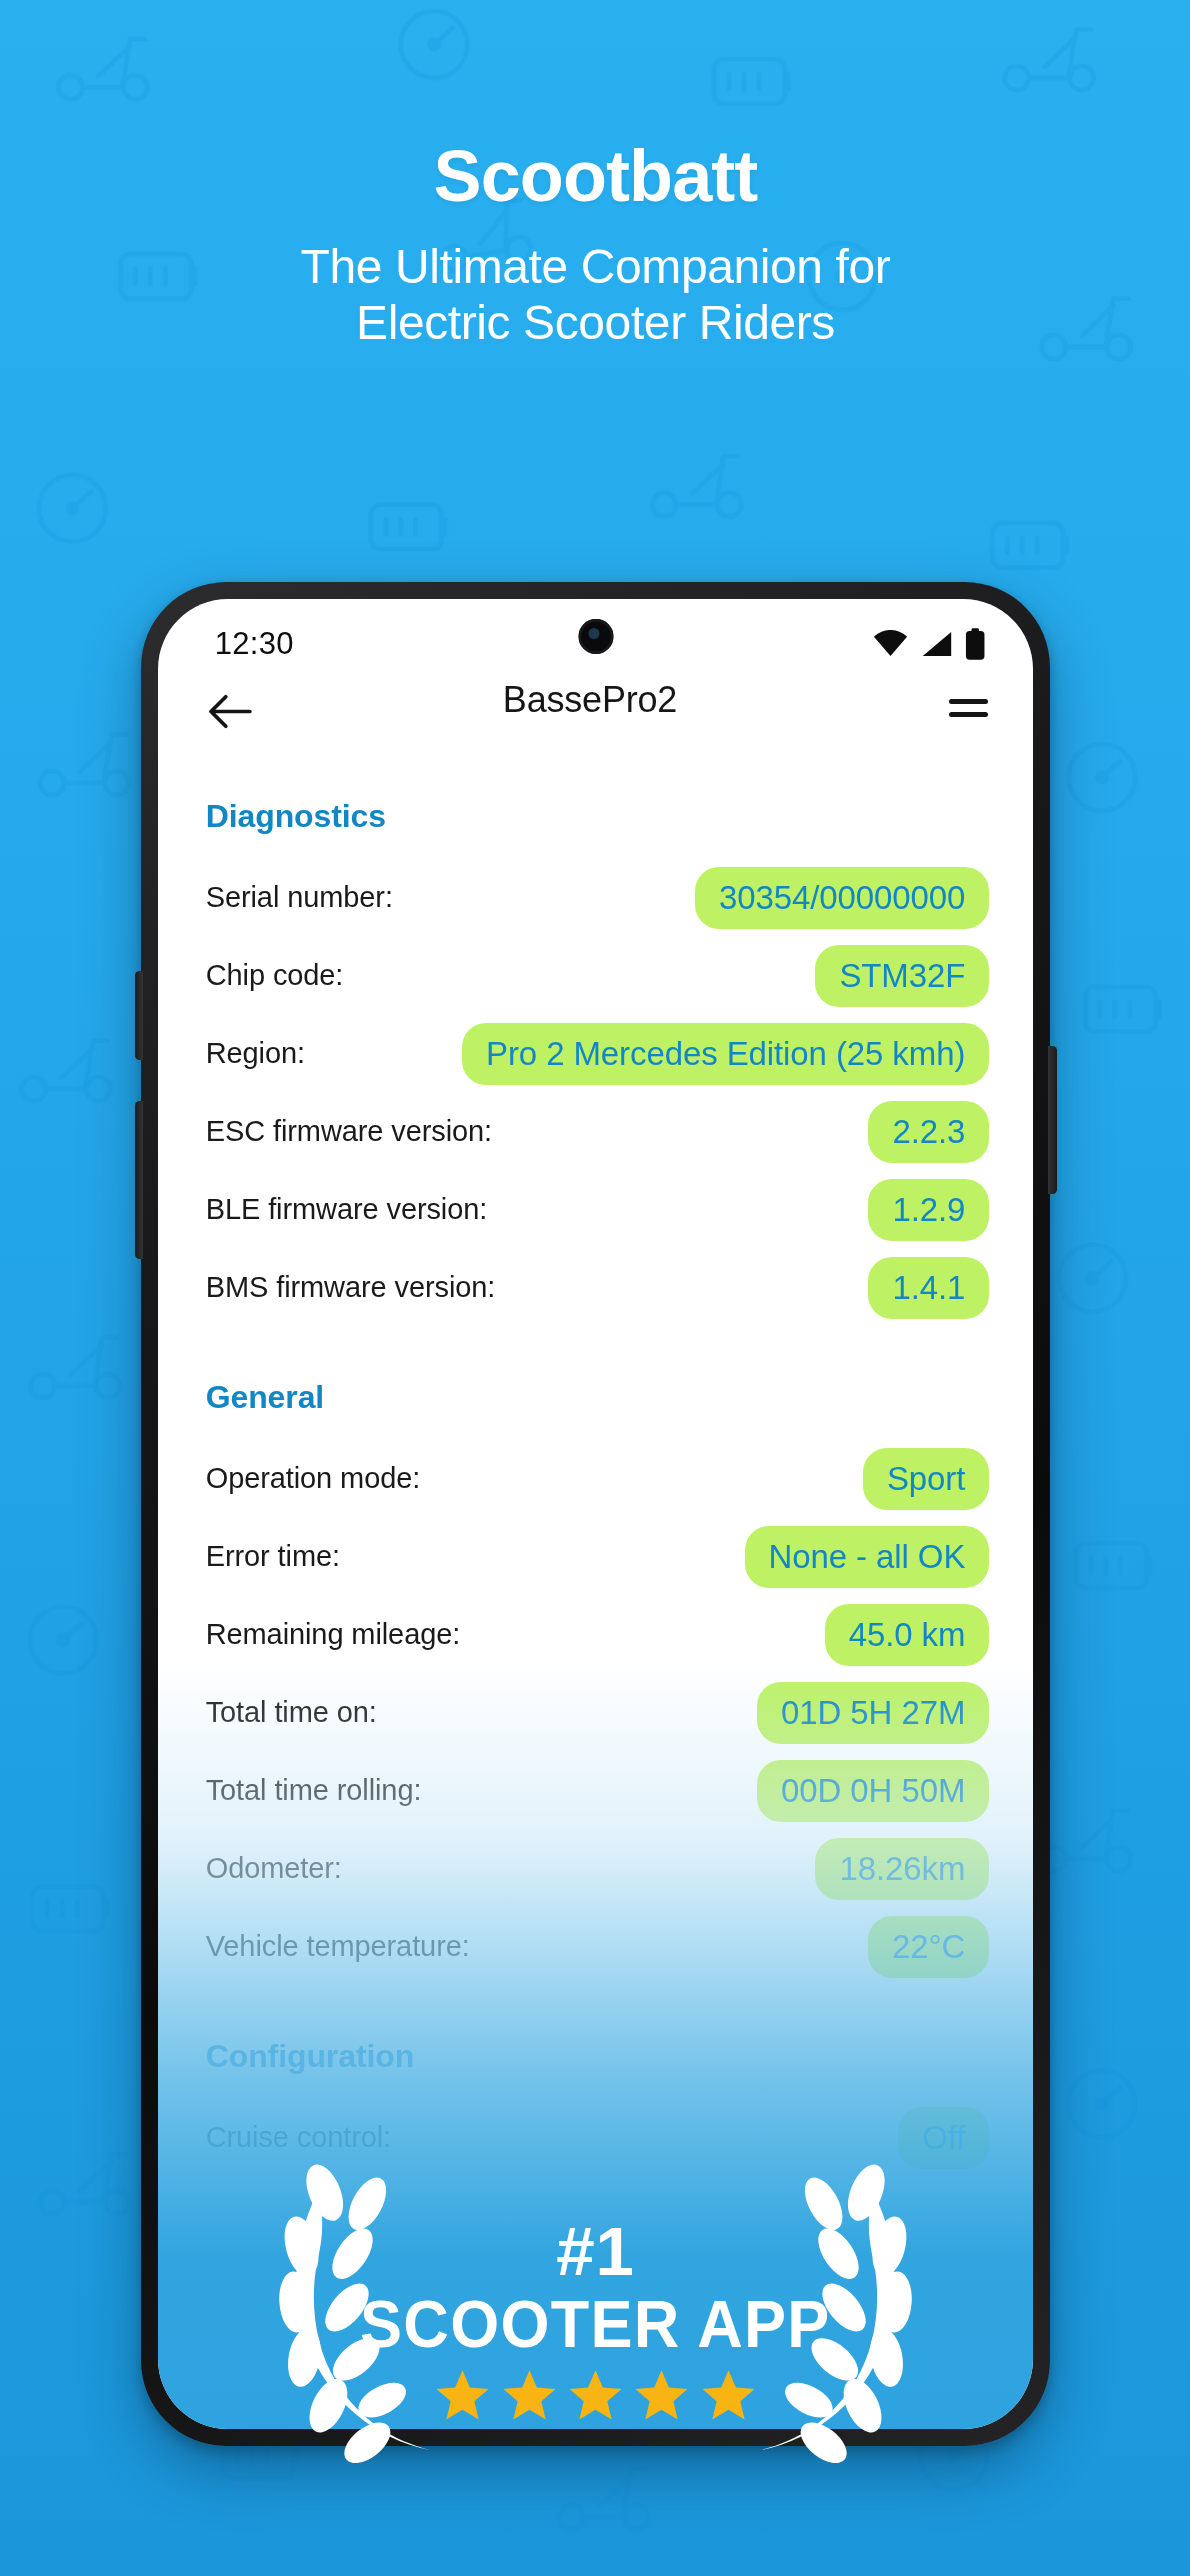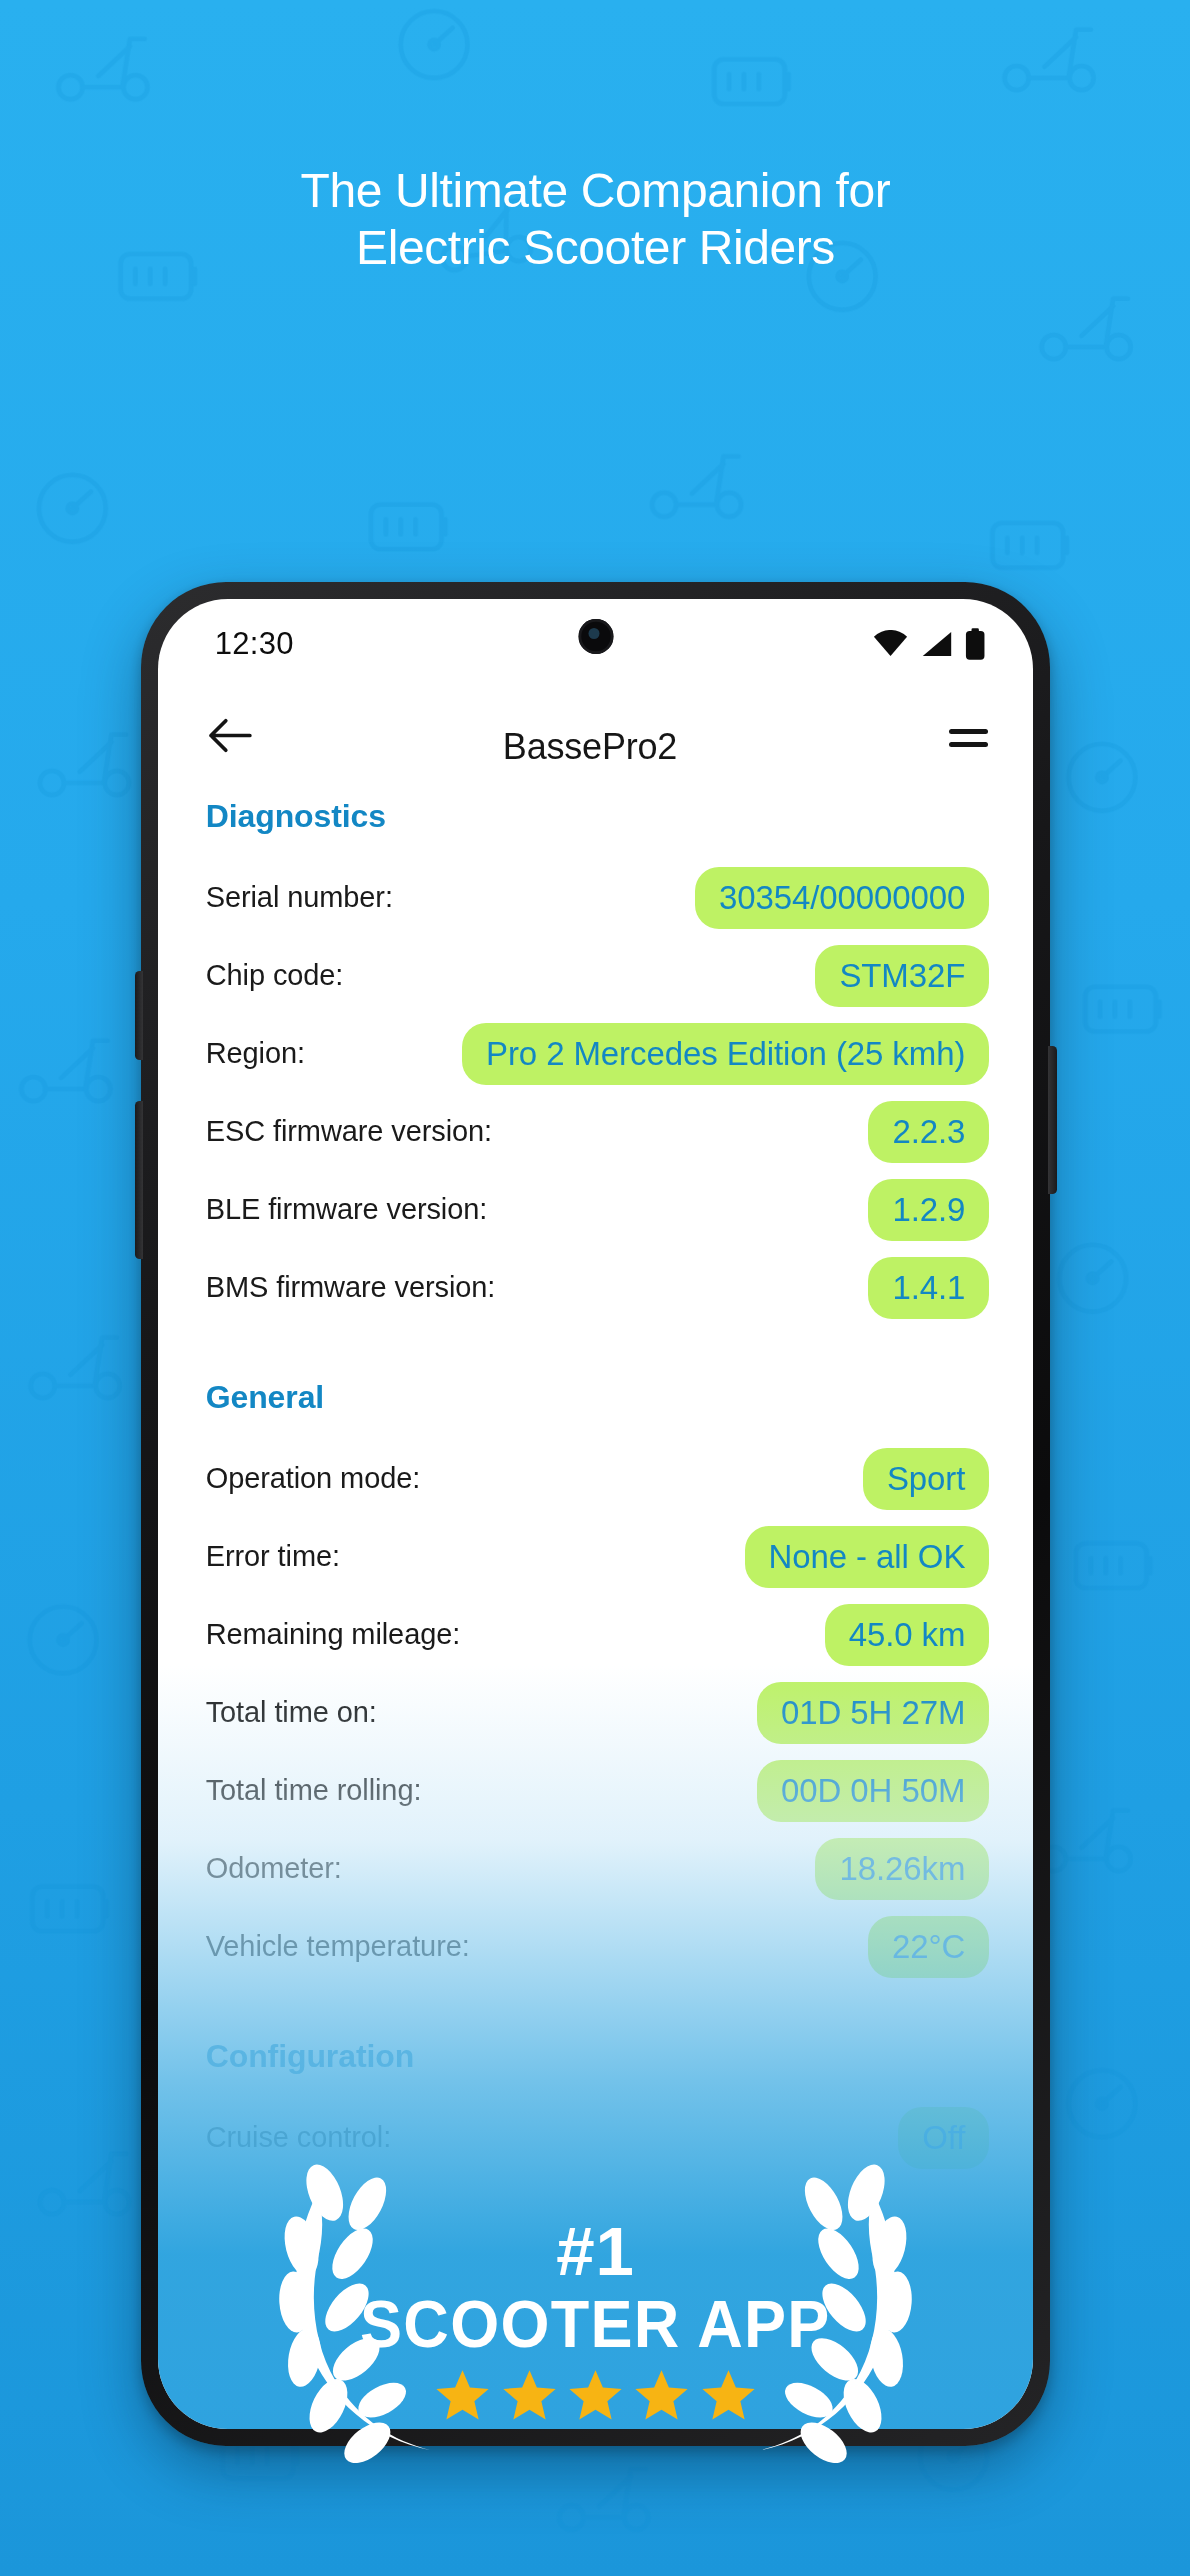--- a/index.html
+++ b/index.html
@@ -129,21 +129,21 @@
     align-items: center;
     gap: 12px;
   }
   .status-ico { display: block; }
 
   
   #app-bar {
     position: relative;
     height: 89px;
     display: flex;
-    align-items: flex-end;
+    align-items: flex-start;
     padding: 0 45px 0 39px;
   }
   #back-button {
     width: 65px; height: 65px;
     display: flex; align-items: center; justify-content: center;
     cursor: pointer;
   }
   #app-bar-title {
     flex: 1;
     text-align: center;
@@ -320,20 +320,21 @@
     <use href="#battery-glyph" x="25" y="2010"></use>
     <use href="#gauge-glyph" x="1140" y="2220"></use>
     <use href="#scooter-glyph" x="40" y="2300"></use>
     <use href="#battery-glyph" x="230" y="2600"></use>
     <use href="#scooter-glyph" x="600" y="2640"></use>
     <use href="#gauge-glyph" x="980" y="2600"></use>
   </g>
 </svg>
 
 <div id="headline-block">
+  <h1 id="app-title">Scootbatt</h1>
   <div id="app-tagline">
     <div>The Ultimate Companion for</div>
     <div>Electric Scooter Riders</div>
   </div>
 </div>
 
 <div id="phone-frame">
   <div id="phone-side-right"></div>
 
   <div id="phone-screen">

